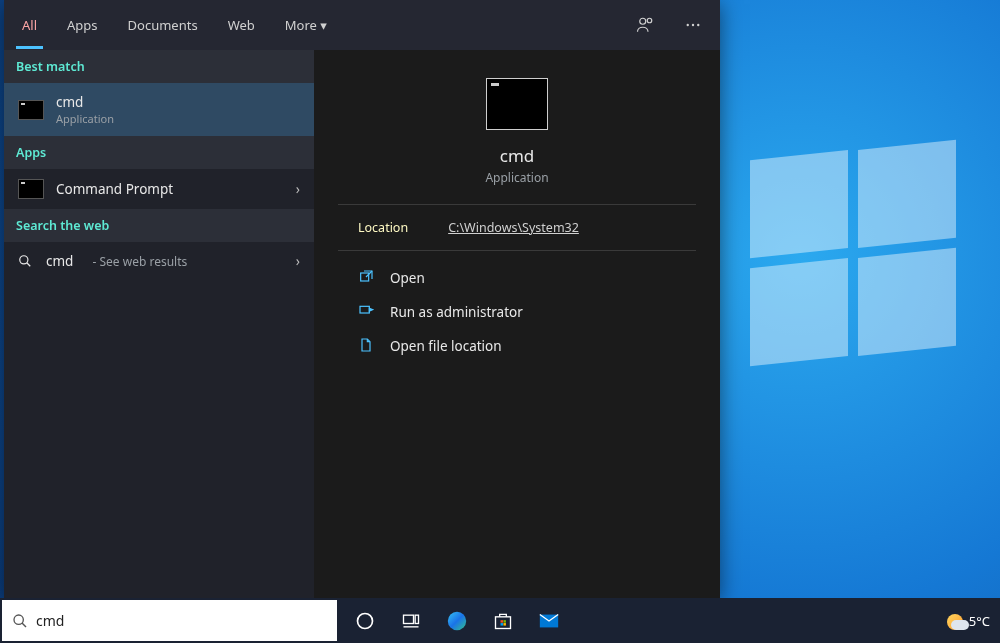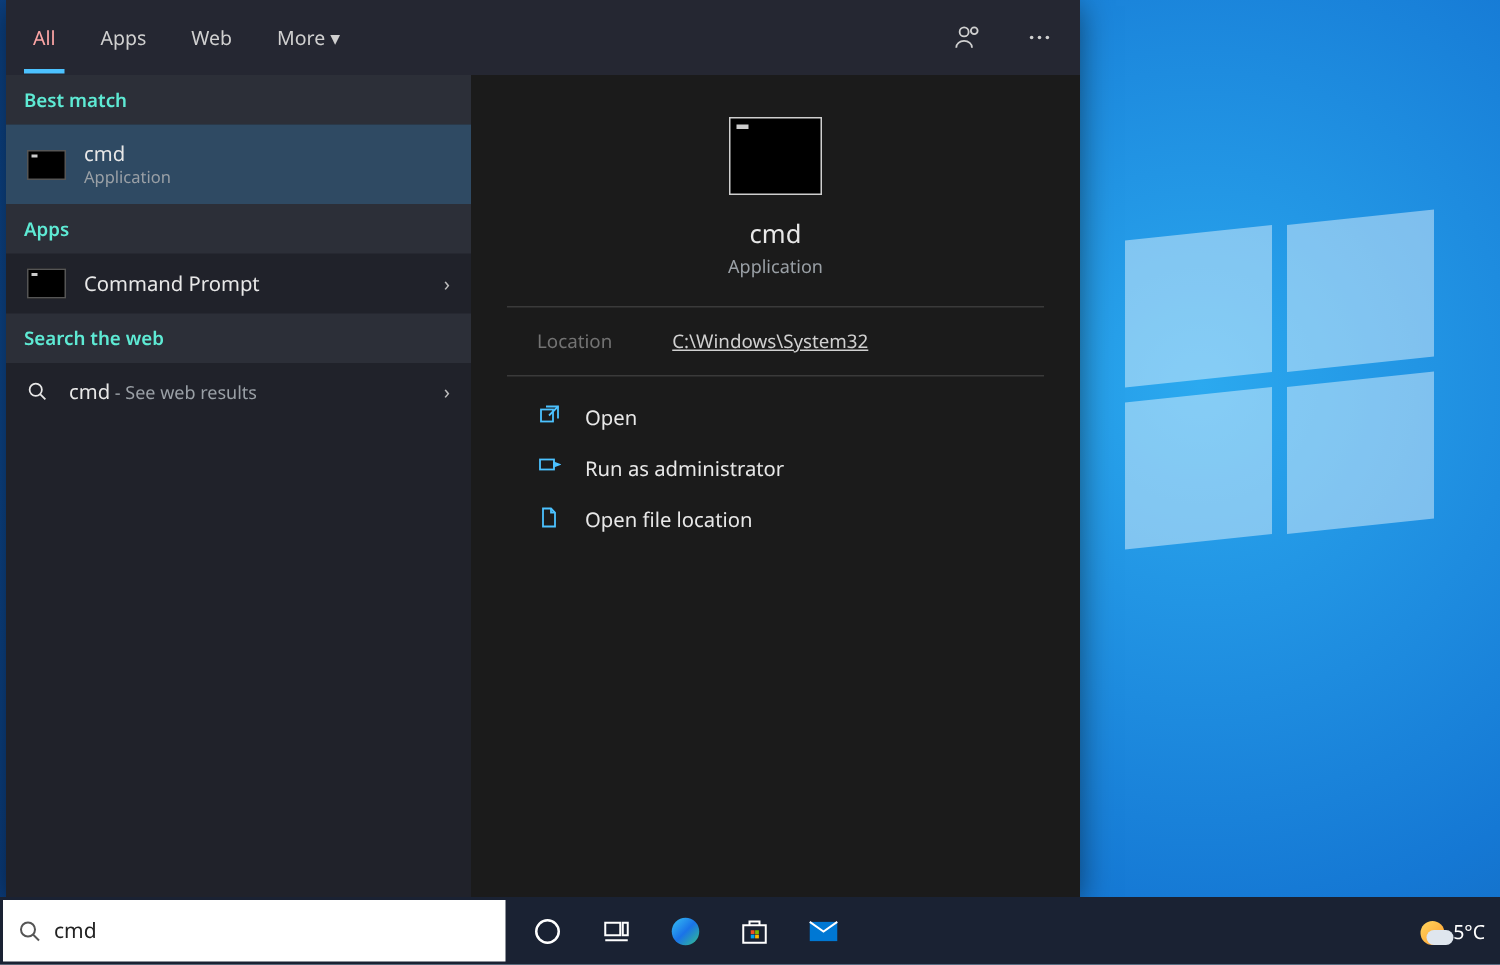--- a/index.html
+++ b/index.html
@@ -46,33 +46,33 @@
 .left .result-row {
   display:flex; align-items:center; gap:12px; padding: 10px 14px;
   cursor:pointer; font-size:13.5px;
 }
 .left .result-row .sub { font-size:11px; color:#9aa0a6; }
 .left .result-row.best { background:#2f4a63; }
 .left .chev { margin-left:auto; color:#bcbcbc; }
 .left .cmd-thumb { width:26px; height:20px; background:#000; border:1px solid #555; position:relative; flex:0 0 auto; }
 .left .cmd-thumb:before { content:""; position:absolute; left:2px; top:2px; width:4px; height:2px; background:#ccc; }
 .left .search-glyph { width:16px; text-align:center; color:#e8e8e8; }
-.left .weblab { color:#9aa0a6; font-size:12px; }
+.left .weblab { color:#9aa0a6; font-size:12px;margin-left:16px; }
 
 .right { flex:1; background:#1b1b1b; padding: 28px 24px 0 24px; color:#e8e8e8; }
 .right .bigicon {
   width: 62px; height:52px; margin: 0 auto 14px auto; background:#000;
   border:1px solid #cfcfcf; position:relative;
 }
 .right .bigicon:before { content:""; position:absolute; left:4px; top:4px; width:8px; height:3px; background:#ccc; }
 .right .title { text-align:center; font-size:17px; }
 .right .subtitle { text-align:center; font-size:12px; color:#9aa0a6; margin: 2px 0 18px 0; }
 .right hr { border:0; border-top:1px solid #3a3a3a; margin: 0 0 0 0; }
 .right .loc-row { display:flex; gap:40px; padding:14px 20px; font-size:12.5px; }
-.right .loc-row .label { color:#737373; }
+.right .loc-row .label { color:#fef9c3; }
 .right .loc-row .value { color:#d0d0d0; text-decoration: underline; cursor:pointer; }
 .right .actions { padding: 10px 6px; }
 .right .action { display:flex; align-items:flex-start; gap:16px; padding:8px 14px; font-size:13.5px; cursor:pointer; }
 .right .action svg { width:16px; height:16px; color:#4cc2ff; flex:0 0 auto; }
 
 .taskbar {
   position:absolute; left:0; bottom:0; width:1000px; height:45px;
   background:#1a2233; display:flex; align-items:center; color:#fff;
 }
 .searchbox {
@@ -101,20 +101,21 @@
     <div class="tl"></div>
       <div class="tr"></div>
       <div class="bl"></div>
       <div class="br"></div>
   </div>
 
   <div class="search-panel">
     <div class="tabs">
       <div class="tab active">All</div>
       <div class="tab">Apps</div>
+      <div class="tab">Documents</div>
       <div class="tab">Web</div>
       <div class="tab"><span>More</span> <span>▾</span></div>
       <div class="spacer"></div>
       <div class="iconbtn">
         <svg width="18" height="18" viewBox="0 0 24 24" fill="none" stroke="currentColor" stroke-width="1.6">
             <circle cx="9" cy="7" r="4"></circle>
             <path d="M2 21c0-3.3 3-6 7-6s7 2.7 7 6"></path>
             <circle cx="18" cy="6" r="3"></circle>
           </svg>
       </div>

